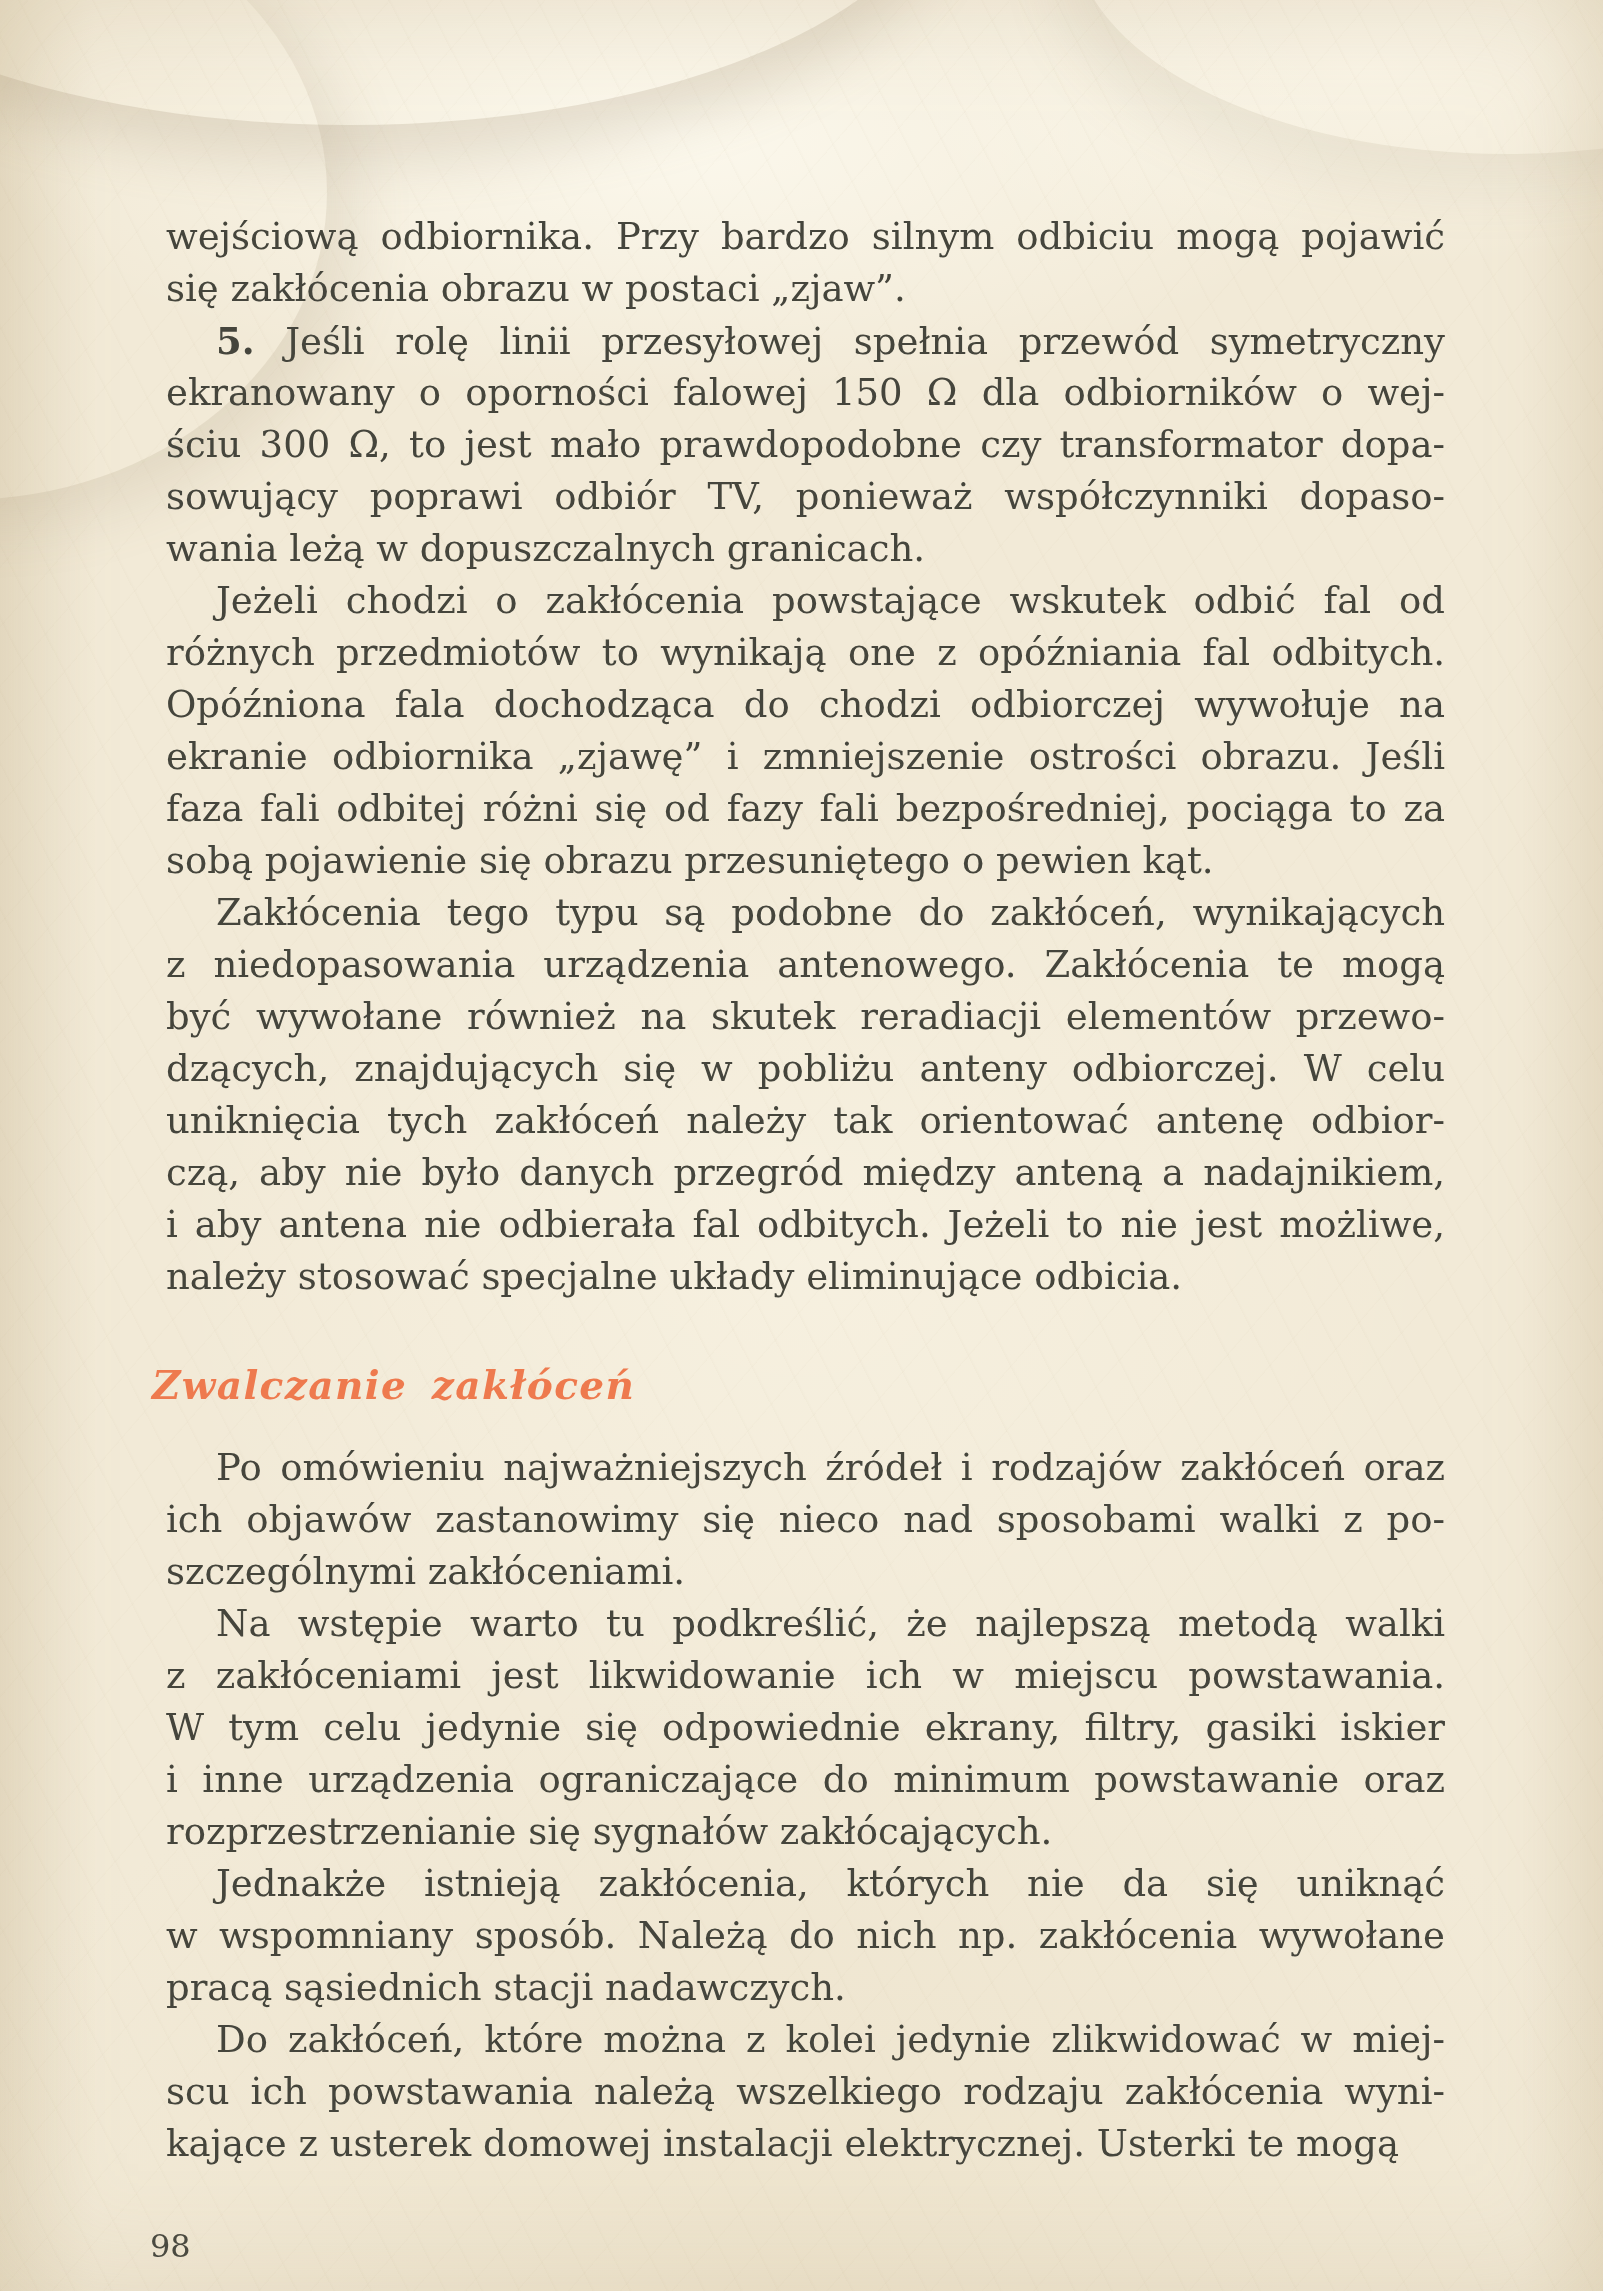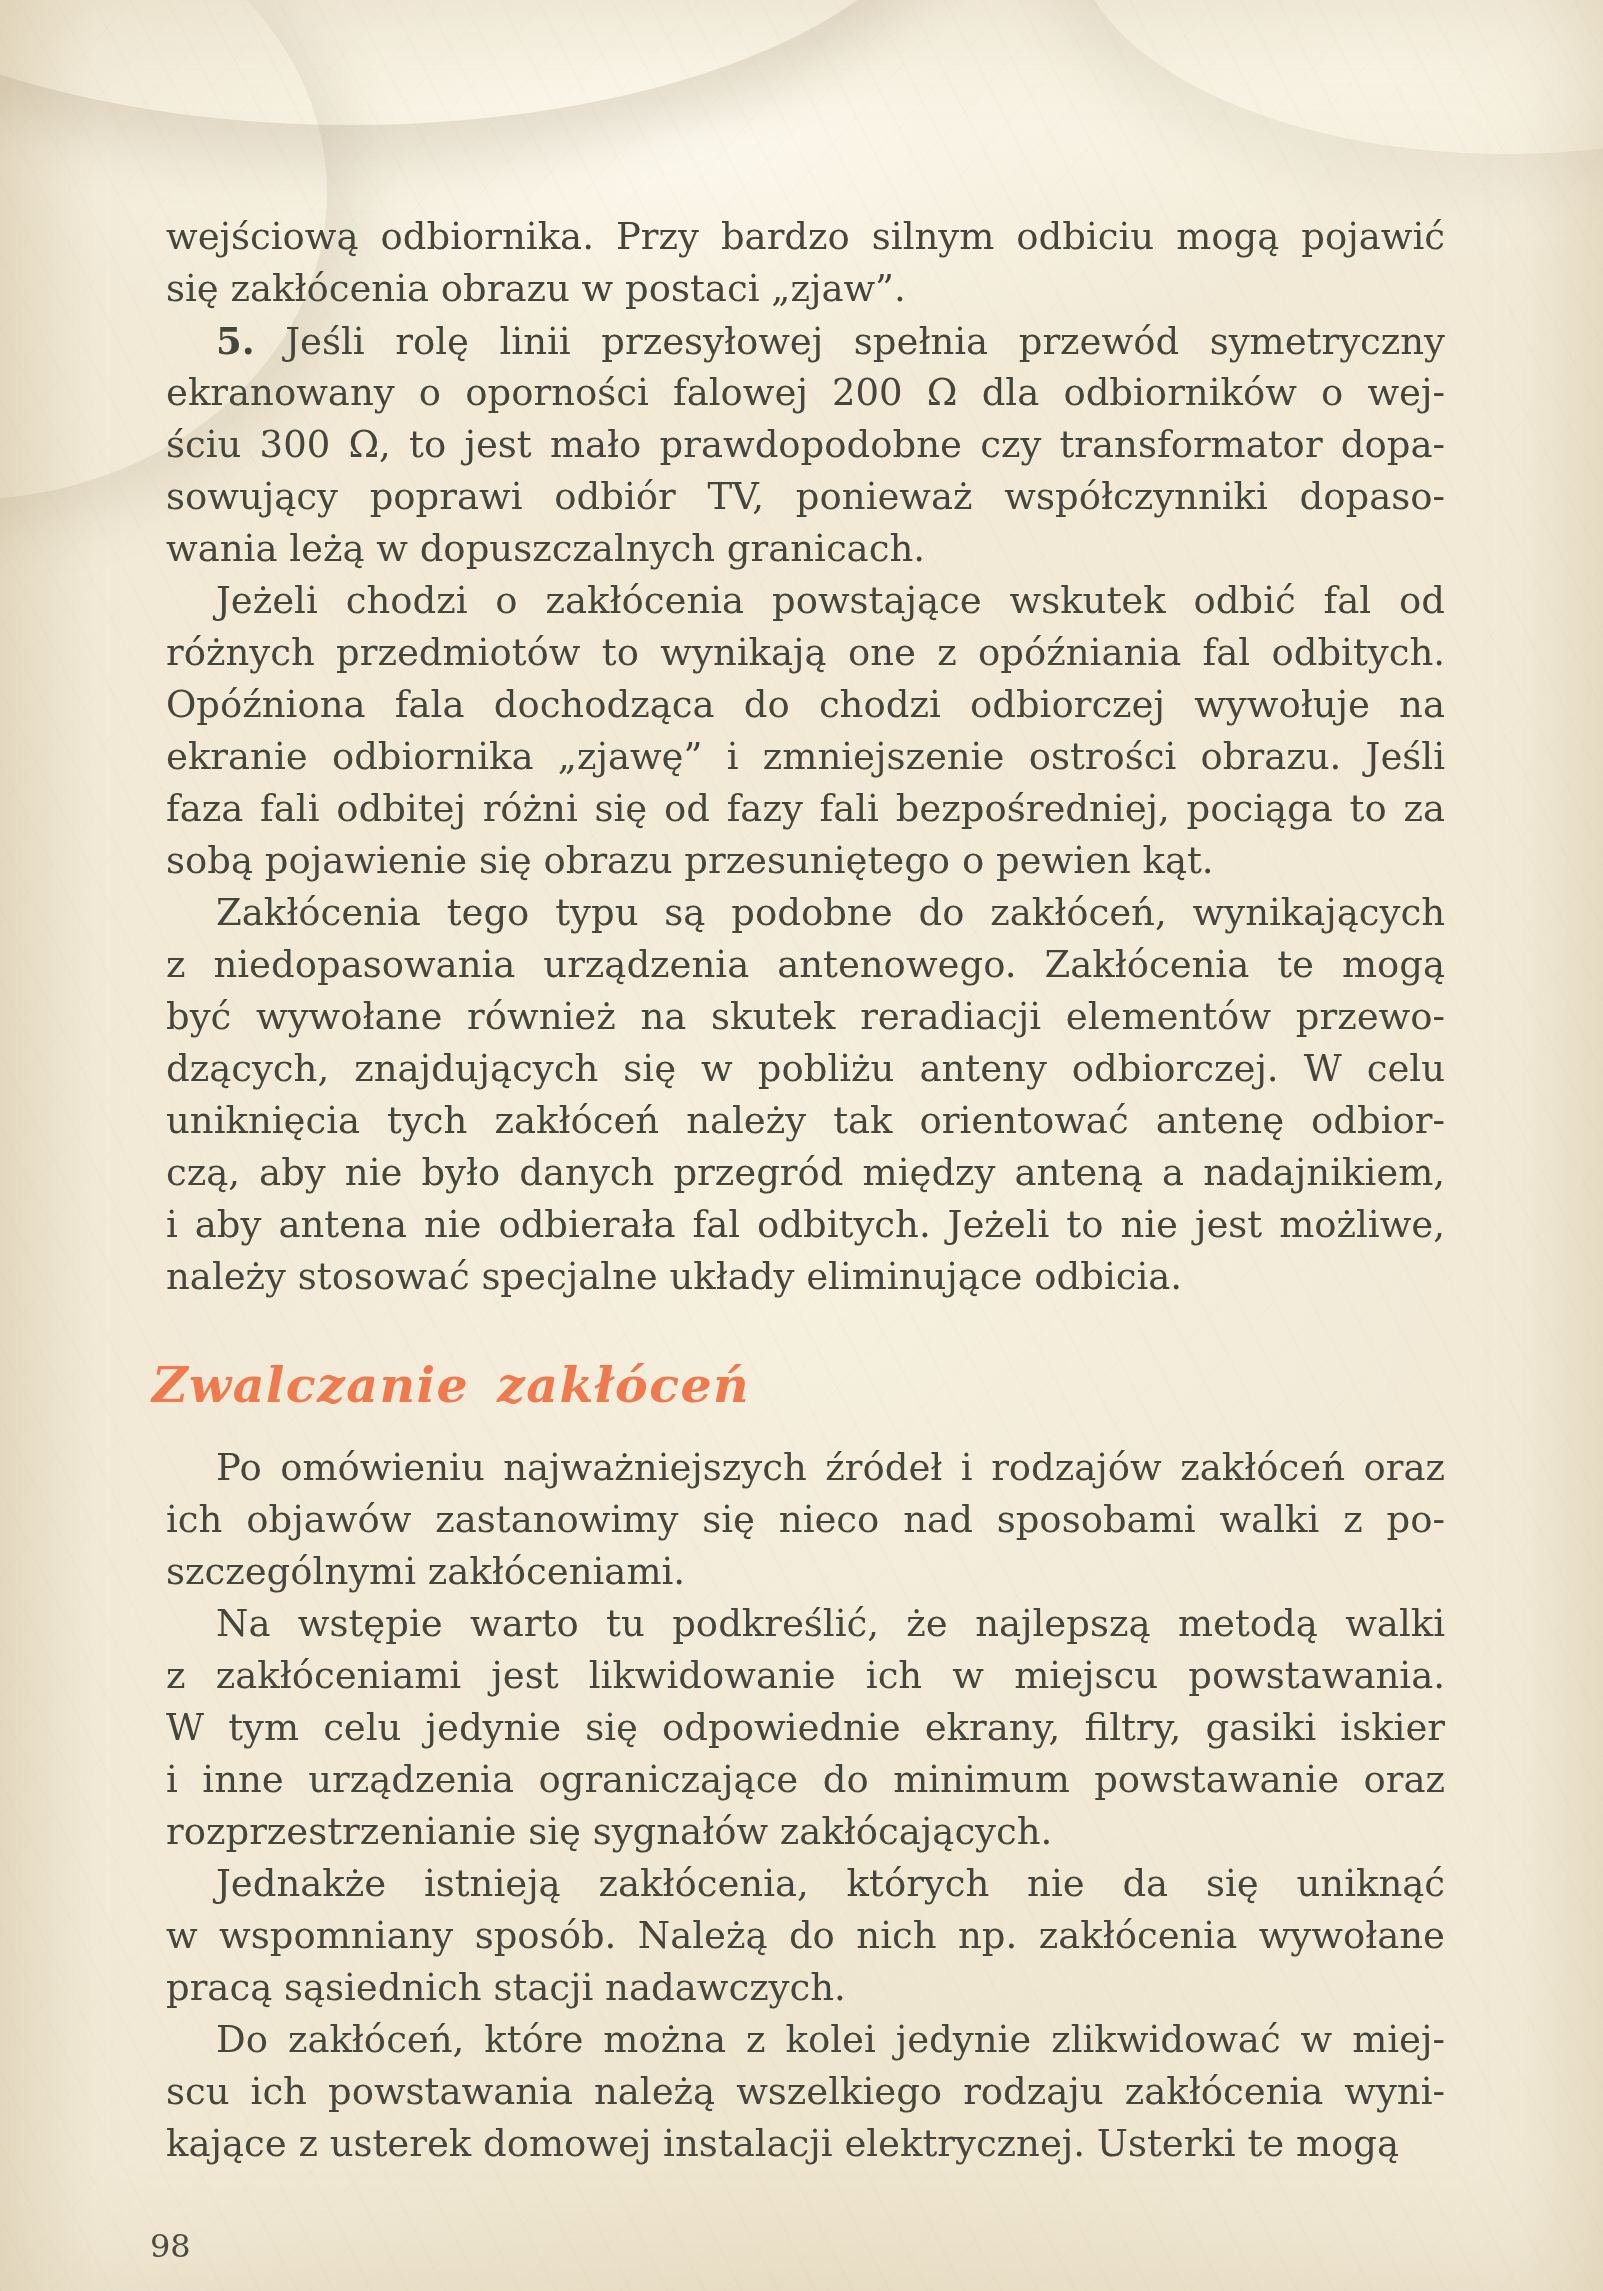--- a/index.html
+++ b/index.html
@@ -59,21 +59,21 @@
     height: 52px;
     overflow: hidden;
     margin-left: 16px;
   }
   .line.last { text-align-last: left; }
   .line.indent { text-indent: 50px; }
   .lead { font-weight: bold; }
 
   .section-heading {
     margin: 54px 0 29px 1.9px;
-    font-size: 49px;
+    font-size: 39px;
     line-height: 56px;
     font-style: italic;
     font-weight: bold;
     letter-spacing: 1.4px;
     word-spacing: 9.6px;
     color: #ee7a4e;
   }
 
   .page-number {
     margin-top: 54px;
@@ -92,21 +92,21 @@
   <div class="fibers"></div>
 
   <main class="text-column" style="color: rgb(69, 69, 60);">
     <div id="paras-top">
         <div class="para">
           <div class="line">wejściową odbiornika. Przy bardzo silnym odbiciu mogą pojawić</div>
           <div class="line last">się zakłócenia obrazu w postaci „zjaw”.</div>
         </div>
         <div class="para">
           <div class="line indent"><b class="lead">5.</b> Jeśli rolę linii przesyłowej spełnia przewód symetryczny</div>
-          <div class="line">ekranowany o oporności falowej 200 Ω dla odbiorników o wej-</div>
+          <div class="line">ekranowany o oporności falowej 150 Ω dla odbiorników o wej-</div>
           <div class="line">ściu 300 Ω, to jest mało prawdopodobne czy transformator dopa-</div>
           <div class="line">sowujący poprawi odbiór TV, ponieważ współczynniki dopaso-</div>
           <div class="line last">wania leżą w dopuszczalnych granicach.</div>
         </div>
         <div class="para">
           <div class="line indent">Jeżeli chodzi o zakłócenia powstające wskutek odbić fal od</div>
           <div class="line">różnych przedmiotów to wynikają one z opóźniania fal odbitych.</div>
           <div class="line">Opóźniona fala dochodząca do chodzi odbiorczej wywołuje na</div>
           <div class="line">ekranie odbiornika „zjawę” i zmniejszenie ostrości obrazu. Jeśli</div>
           <div class="line">faza fali odbitej różni się od fazy fali bezpośredniej, pociąga to za</div>

